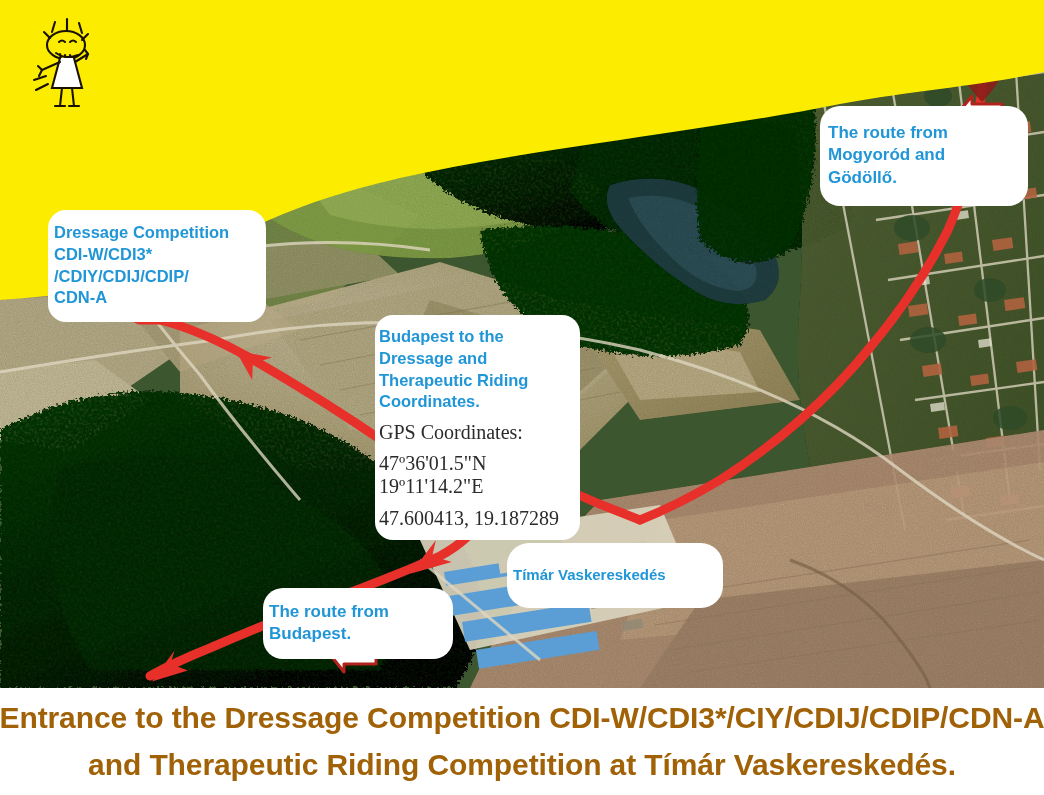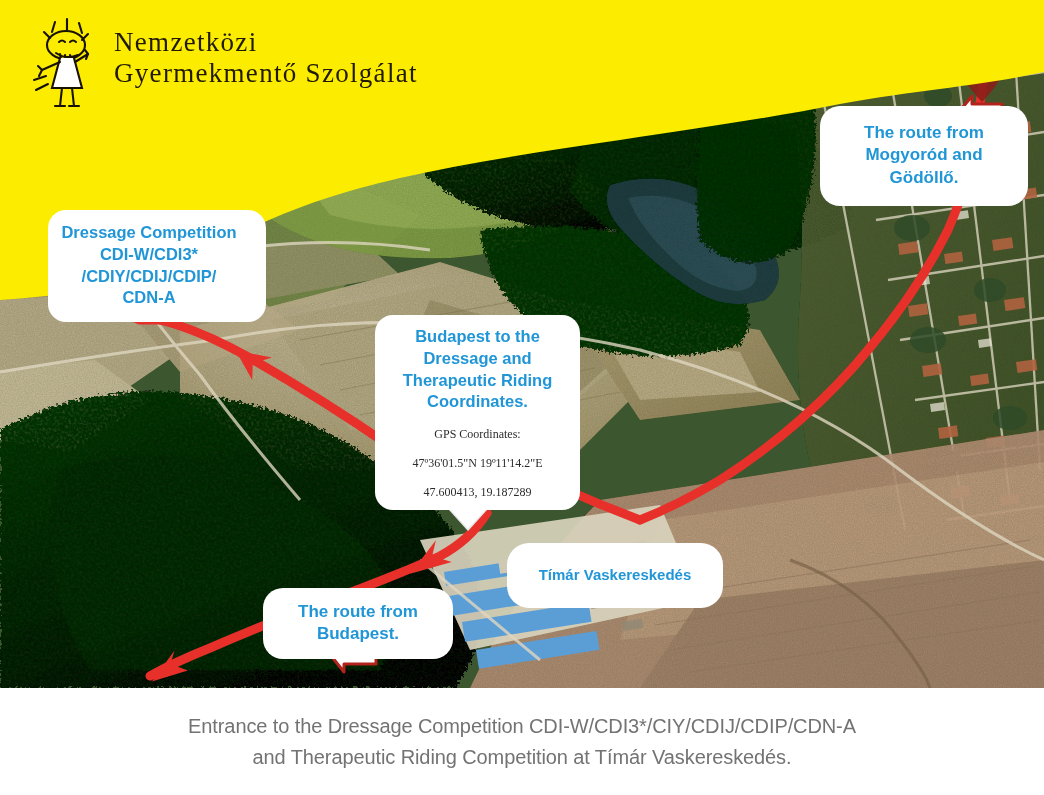--- a/index.html
+++ b/index.html
@@ -68,21 +68,20 @@
     color: #211a02;
     white-space: nowrap;
   }
   .logo-line.l2 { font-size: 27px; margin-top: 3px; }
 
   
   .callout {
     position: absolute;
     background: #ffffff;
     border-radius: 20px;
-    text-align: center;
     color: #2196d7;
     font-weight: bold;
     box-sizing: border-box;
     line-height: 1.32;
   }
   .callout .sub {
     display: block;
     color: #2b2b2b;
     font-weight: normal;
     font-family: "Liberation Serif", serif;
@@ -103,21 +102,21 @@
     font-size: 17px;
     border-radius: 20px;
   }
   #callout-entrance {
     left: 375px; top: 315px;
     width: 205px;
     padding: 11px 4px 10px 4px;
     font-size: 16.5px;
     border-radius: 18px;
   }
-  #callout-entrance .sub { font-size: 12px; margin-top: 15px; }
+  #callout-entrance .sub { font-size: 20px; margin-top: 8px; }
   #callout-budapest {
     left: 263px; top: 588px;
     width: 190px;
     padding: 13px 6px 13px 6px;
     font-size: 17px;
     border-radius: 20px;
   }
   #callout-timar {
     left: 507px; top: 543px;
     width: 216px;
@@ -134,23 +133,23 @@
     width: 1044px;
     height: 107px;
     background: #ffffff;
     display: flex;
     flex-direction: column;
     align-items: center;
     justify-content: center;
   }
   .caption-line {
     display: block;
-    color: #737373;
-    font-weight: normal;
-    font-size: 20px;
+    color: #a16207;
+    font-weight: bold;
+    font-size: 30px;
     letter-spacing: -0.1px;
     white-space: nowrap;
     line-height: 1.55;
   }
 </style>
 </head>
 <body>
 
 <div id="page">
 
@@ -440,24 +439,20 @@
 
         <path d="M40,74 L38,92"></path>
         <path d="M50,74 L52,92"></path>
         <path d="M33,92 L43,92"></path>
         <path d="M47,92 L57,92"></path>
 
         <path d="M12,66 L24,62"></path>
         <path d="M14,76 L26,70"></path>
       </g>
     </svg>
-    <div id="logo-text">
-      <span class="logo-line l1">Nemzetközi</span>
-      <span class="logo-line l2">Gyermekmentő Szolgálat</span>
-    </div>
   </div>
 
   <div class="callout" id="callout-dressage">
     <span>Dressage Competition</span><br>
     <span>CDI-W/CDI3*</span><br>
     <span>/CDIY/CDIJ/CDIP/</span><br>
     <span>CDN-A</span>
   </div>
 
   <div class="callout" id="callout-mogyorod">

